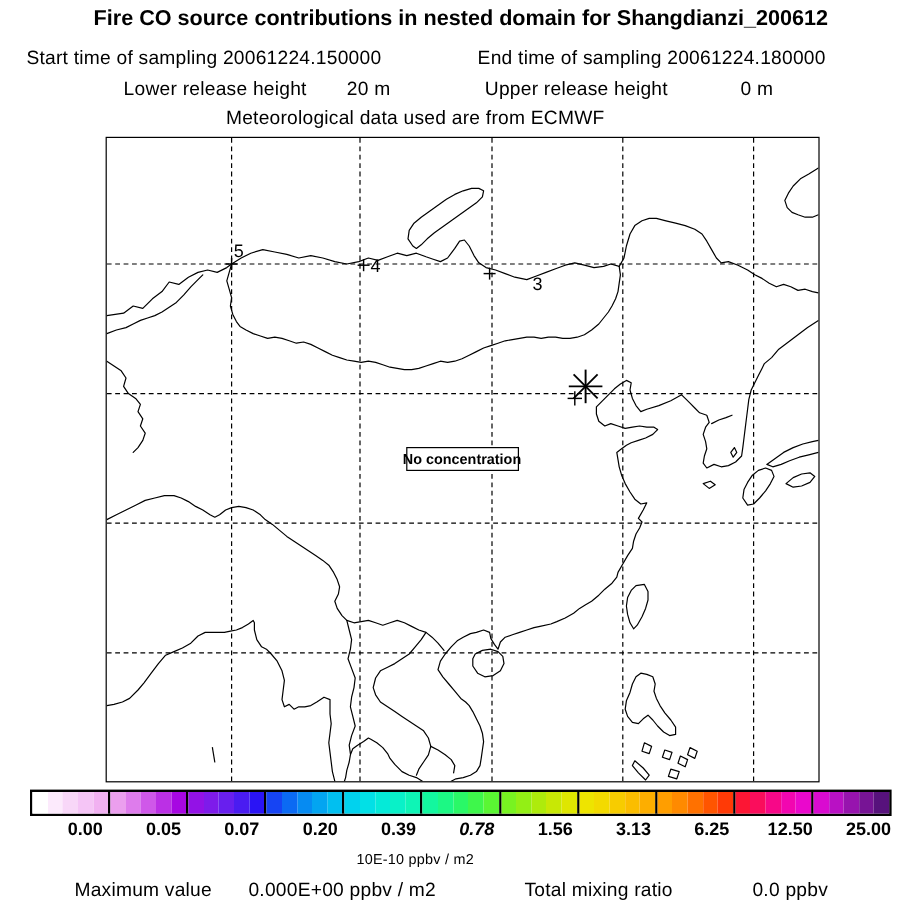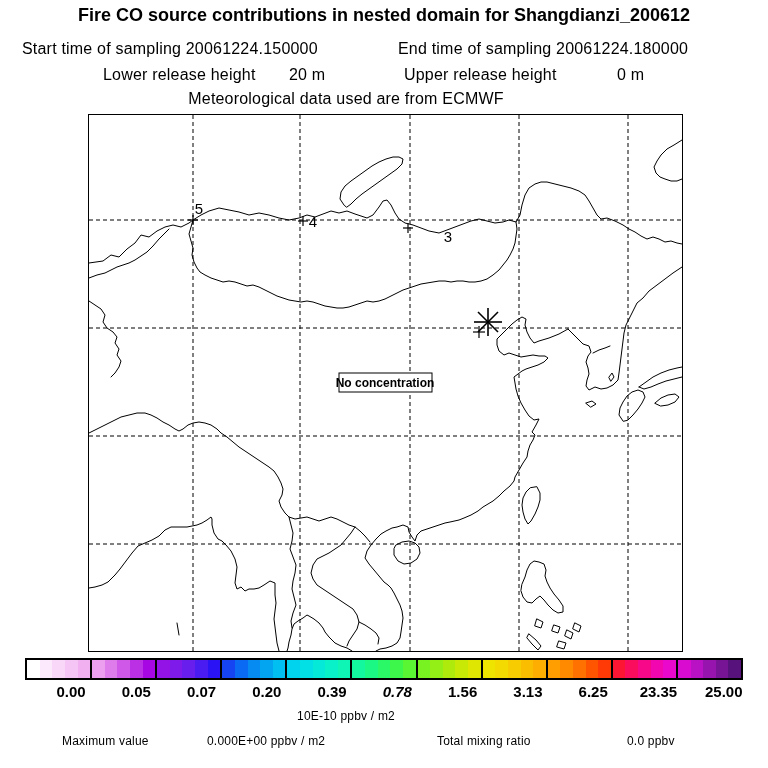--- a/index.html
+++ b/index.html
@@ -11,21 +11,21 @@
   .centered{left:0;width:692px;text-align:center;}
   .map-frame{left:88px;top:114px;width:595px;height:538px;border:1px solid #000;box-sizing:border-box;background:#fff;}
   .map-frame svg{display:block;}
   .colorbar{left:25px;top:658px;width:718px;height:22px;border:2px solid #000;box-sizing:border-box;display:flex;background:#fff;}
   .cb-seg{flex:1;display:flex;}
   .cb-seg + .cb-seg{border-left:2px solid #000;}
   .cb-cell{flex:1;}
   .cb-ticks{left:25px;top:683px;width:718px;height:20px;margin-left:46px;}
   .cb-tick{position:absolute;transform:translateX(-50%);font-size:15px;font-weight:bold;white-space:nowrap;}
   .footer-units{top:709px;font-size:12px;}
-  .footer-bottom{top:734px;font-size:12px;}
+  .footer-bottom{top:734px;font-size:16px;}
 </style>
 </head>
 <body>
 
 <div class="screen">
 
   <div class="abs title">Fire CO source contributions in nested domain for Shangdianzi_200612</div>
   <span class="abs hline" style="top:40px;left:22px;">Start time of sampling 20061224.150000</span>
   <span class="abs hline" style="top:40px;left:398px;">End time of sampling 20061224.180000</span>
   <span class="abs hline" style="top:66px;left:103px;">Lower release height</span>
@@ -198,21 +198,21 @@
   <div class="abs cb-ticks">
       <span class="cb-tick" style="left: 0%;">0.00</span>
       <span class="cb-tick" style="left: 9.09091%;">0.05</span>
       <span class="cb-tick" style="left: 18.1818%;">0.07</span>
       <span class="cb-tick" style="left: 27.2727%;">0.20</span>
       <span class="cb-tick" style="left: 36.3636%; text-align: right;">0.39</span>
       <span class="cb-tick" style="left: 45.4545%; font-style: italic;">0.78</span>
       <span class="cb-tick" style="left: 54.5455%;">1.56</span>
       <span class="cb-tick" style="left: 63.6364%;">3.13</span>
       <span class="cb-tick" style="left: 72.7273%; text-align: center;">6.25</span>
-      <span class="cb-tick" style="left: 81.8182%;">23.35</span>
+      <span class="cb-tick" style="left: 81.8182%;">12.50</span>
       <span class="cb-tick" style="left: 90.9091%;">25.00</span>
       <span class="cb-tick" style="left: 100%;">50.00</span>
     </div>
 
   <div class="abs hline centered footer-units">10E-10 ppbv / m2</div>
   <span class="abs hline footer-bottom" style="left:62px;">Maximum value</span>
   <span class="abs hline footer-bottom" style="left:207px;">0.000E+00 ppbv / m2</span>
   <span class="abs hline footer-bottom" style="left:437px;">Total mixing ratio</span>
   <span class="abs hline footer-bottom" style="left:627px;">0.0 ppbv</span>
 

